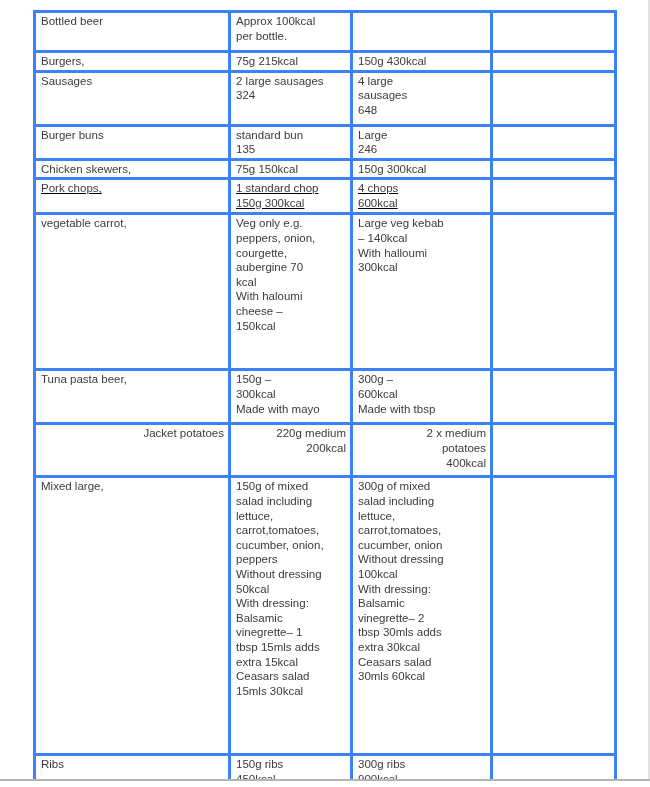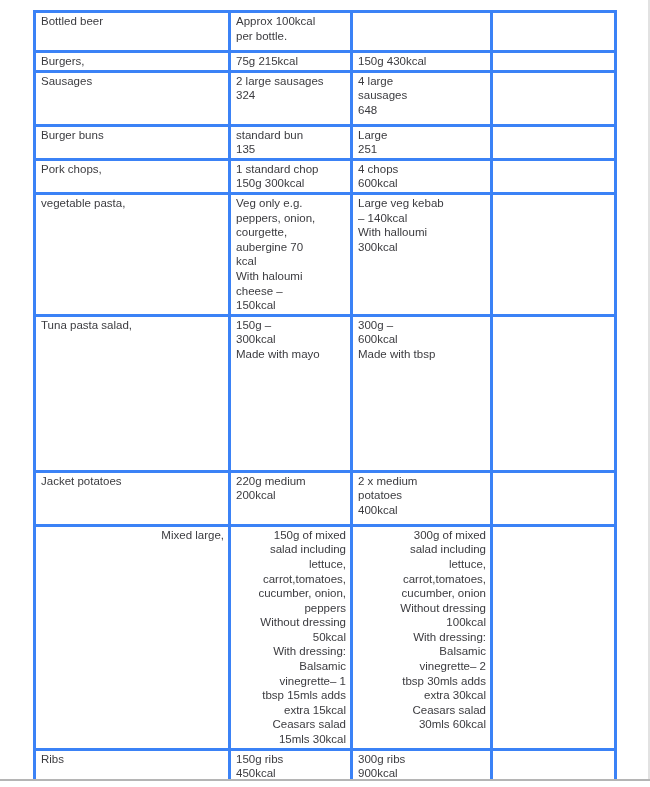--- a/index.html
+++ b/index.html
@@ -28,21 +28,21 @@
     color: #3b3b3f;
     white-space: pre-line;
     overflow: hidden;
   }
   
   .food-table tr:nth-child(1)  { height: 40px; }
   .food-table tr:nth-child(2)  { height: 17px; }
   .food-table tr:nth-child(3)  { height: 54px; }
   .food-table tr:nth-child(4)  { height: 34px; }
   .food-table tr:nth-child(5)  { height: 17px; }
-  .food-table tr:nth-child(6)  { height: 35px; }
+  .food-table tr:nth-child(6)  { height: 35px; text-decoration: underline; }
   .food-table tr:nth-child(7)  { height: 156px; }
   .food-table tr:nth-child(8)  { height: 54px; }
   .food-table tr:nth-child(9)  { height: 53px; text-align: right; }
   .food-table tr:nth-child(10) { height: 278px; }
   .food-table tr:nth-child(11) { height: 45px; }
   
   .page-edge {
     position: absolute;
     left: 0; top: 779px;
     width: 650px; height: 2px;
@@ -96,49 +96,55 @@
           <td>4 large
 sausages
 648</td>
           <td></td>
         </tr>
         <tr>
           <td>Burger buns</td>
           <td>standard bun
 135</td>
           <td>Large
-251</td>
+246</td>
+          <td></td>
+        </tr>
+        <tr>
+          <td>Chicken skewers,</td>
+          <td>75g 150kcal</td>
+          <td>150g 300kcal</td>
           <td></td>
         </tr>
         <tr>
           <td>Pork chops,</td>
           <td>1 standard chop
 150g 300kcal</td>
           <td>4 chops
 600kcal</td>
           <td></td>
         </tr>
         <tr>
-          <td>vegetable pasta,</td>
+          <td>vegetable carrot,</td>
           <td>Veg only e.g.
 peppers, onion,
 courgette,
 aubergine 70
 kcal
 With haloumi
 cheese –
 150kcal</td>
           <td>Large veg kebab
 – 140kcal
 With halloumi
 300kcal</td>
           <td></td>
         </tr>
         <tr>
-          <td>Tuna pasta salad,</td>
+          <td>Tuna pasta beer,</td>
           <td>150g –
 300kcal
 Made with mayo</td>
           <td>300g –
 600kcal
 Made with tbsp</td>
           <td></td>
         </tr>
         <tr>
           <td>Jacket potatoes</td>

